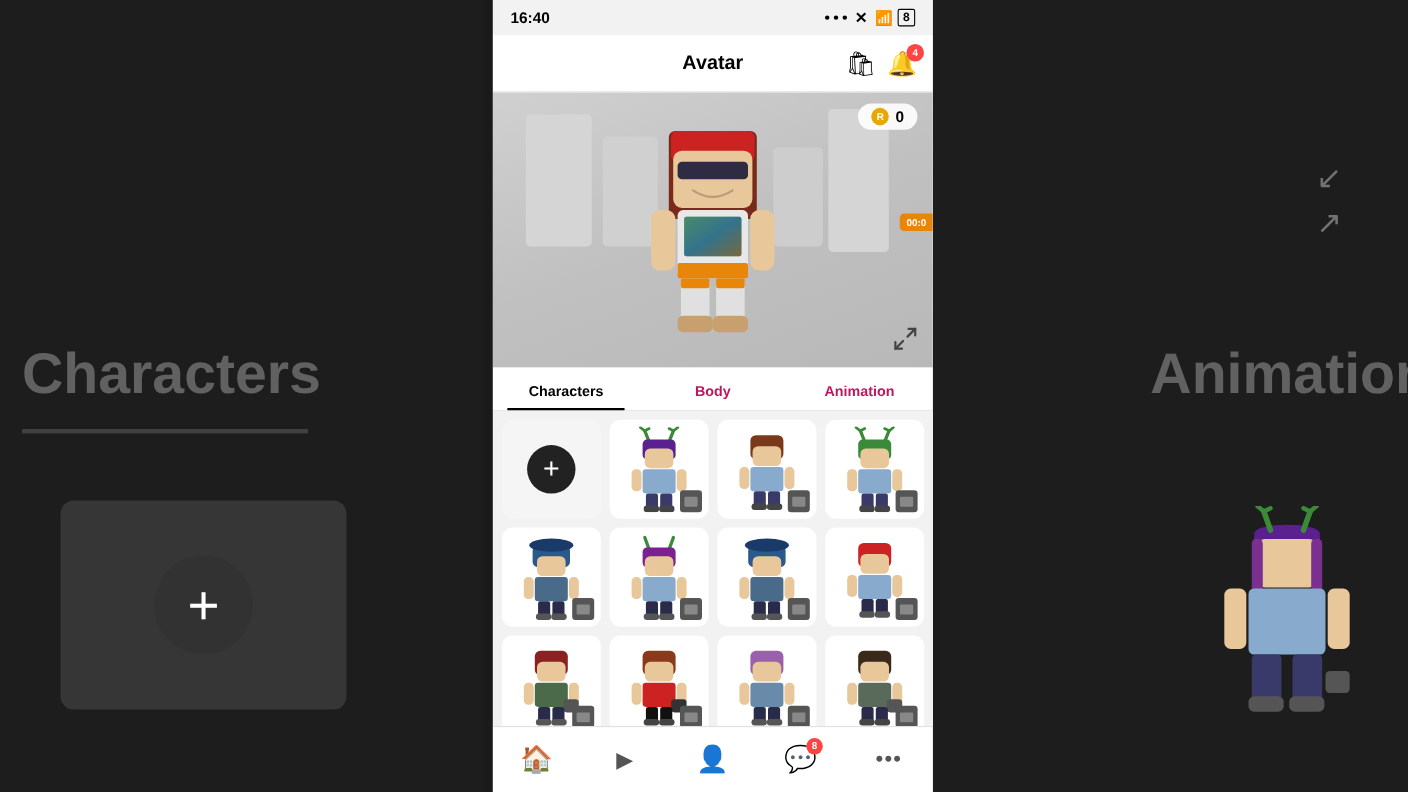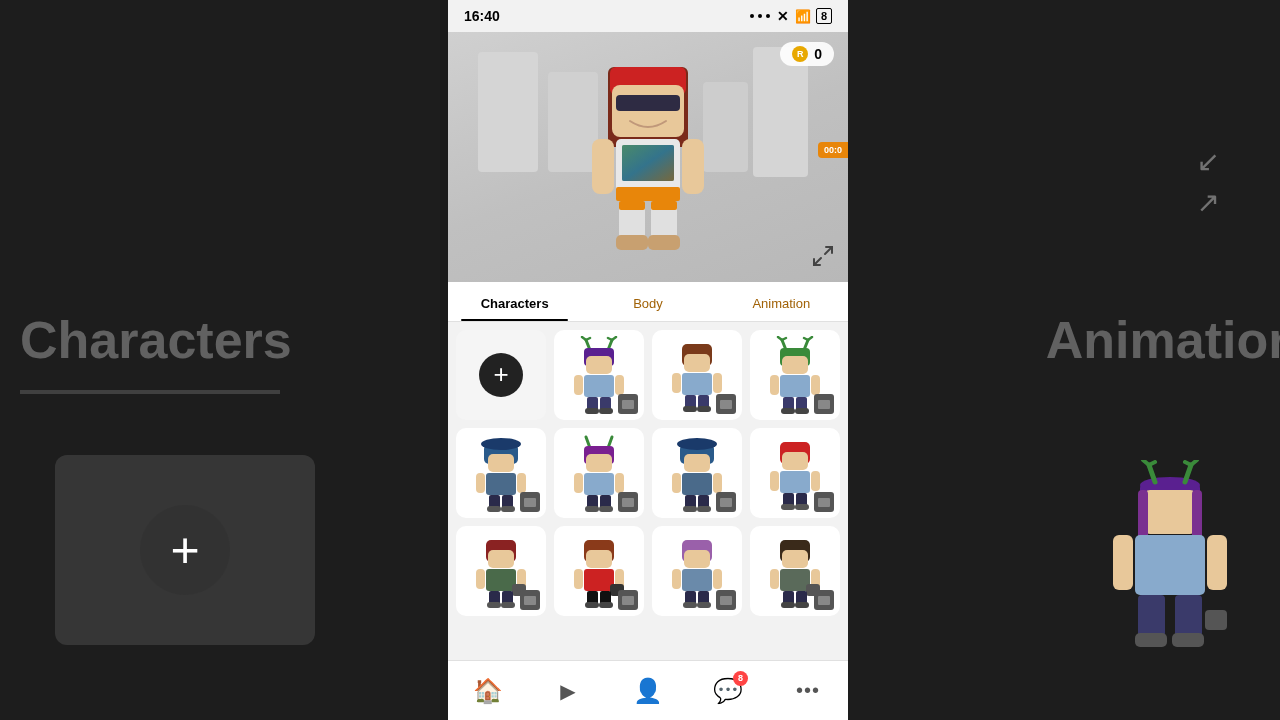--- a/index.html
+++ b/index.html
@@ -319,22 +319,22 @@
       background: #fff;
       border-bottom: 1px solid #e0e0e0;
       display: flex;
       flex-shrink: 0;
     }
     .tab-item {
       flex: 1;
       padding: 14px 4px 10px;
       text-align: center;
       font-size: 13px;
-      font-weight: 400;
-      color: #a16207;
+      font-weight: 700;
+      color: #be185d;
       cursor: pointer;
       position: relative;
     }
     .tab-item.active {
       color: #000;
       font-weight: 700;
     }
     .tab-item.active::after {
       content: '';
       position: absolute;
@@ -519,20 +519,30 @@
       <div class="status-icons">
         <span class="status-dot"></span>
         <span class="status-dot"></span>
         <span class="status-dot"></span>
         <span style="font-size:14px;margin:0 3px;color:#000;font-weight:600;">✕</span>
         <span class="wifi-icon">📶</span>
         <span style="font-size:11px;border:1.5px solid #000;padding:1px 4px;border-radius:2px;font-weight:700;">8</span>
       </div>
     </div>
 
+    <div class="app-header">
+      <span class="header-title">Avatar</span>
+      <div class="header-right">
+        <span class="cart-icon">🛍</span>
+        <div class="bell-container">
+          <span class="bell-icon">🔔</span>
+          <div class="bell-badge">4</div>
+        </div>
+      </div>
+    </div>
 
     <div class="avatar-area">
       <div class="avatar-bg">
         <div class="bg-block bg-block-1"></div>
         <div class="bg-block bg-block-2"></div>
         <div class="bg-block bg-block-3"></div>
         <div class="bg-block bg-block-4"></div>
 
         <div class="avatar-character">
           <svg width="120" height="200" viewBox="0 0 120 200">

